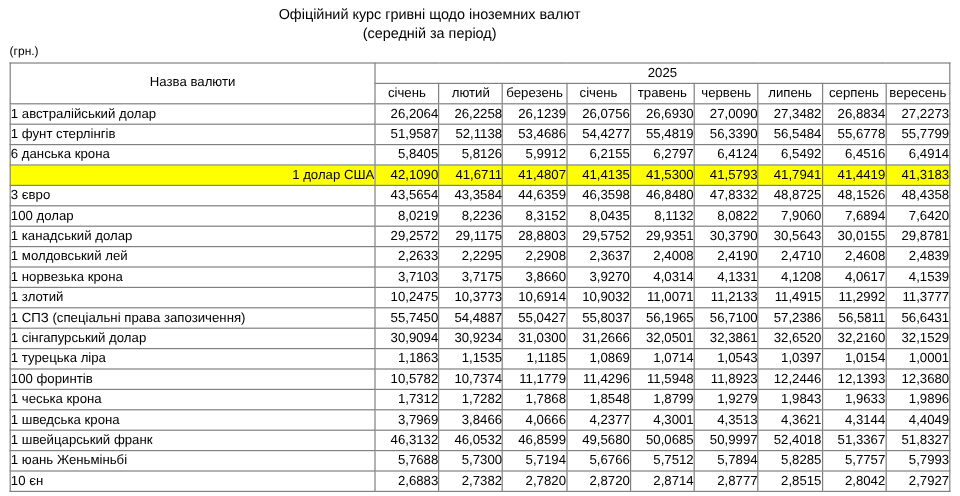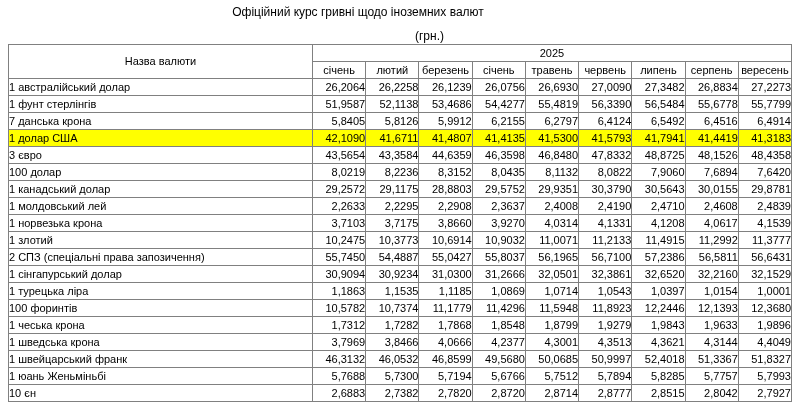--- a/index.html
+++ b/index.html
@@ -31,25 +31,25 @@
     font-size: 12px;
     line-height: 16px;
     white-space: nowrap;
   }
   .title-line2 {
     font-size: 12px;
     line-height: 16px;
     white-space: nowrap;
   }
   .units {
-    text-align: right;
-    font-size: 12px;
+    text-align: left;
+    font-size: 10px;
     padding-right: 268px;
     line-height: 14px;
-    margin-top: 9px;
+    margin-top: 1px;
   }
   table.fx {
     border-collapse: collapse;
     width: 784px;
     table-layout: fixed;
     margin-top: 1px;
   }
   table.fx th, table.fx td {
     border: 1px solid #808080;
     font-weight: normal;
@@ -82,36 +82,38 @@
     white-space: nowrap;
     overflow: hidden;
     margin-top: 8px;
   }
   th.col-name {
     text-align: center;
     vertical-align: middle;
   }
   tr.highlight td {
     background: #ffff00;
+    text-align: right;
   }
   .hdr-row1 th {
     height: 17px;
   }
   .hdr-row2 th {
     height: 20px;
     margin-left: 13px;
   }
 </style>
 </head>
 <body>
 
 <div class="page">
 
   <div class="title-block">
     <div class="title-line1">Офіційний курс гривні щодо іноземних валют</div>
+    <div class="title-line2">(середній за період)</div>
   </div>
 
   <div class="units">(грн.)</div>
 
   <table class="fx">
     <thead>
       <tr class="hdr-row1">
         <th class="col-name" rowspan="2">Назва валюти</th>
         <th class="year" colspan="9">2025</th>
       </tr>
@@ -146,21 +148,21 @@
           <td class="num">52,1138</td>
           <td class="num">53,4686</td>
           <td class="num">54,4277</td>
           <td class="num">55,4819</td>
           <td class="num">56,3390</td>
           <td class="num">56,5484</td>
           <td class="num">55,6778</td>
           <td class="num">55,7799</td>
         </tr>
         <tr>
-          <td class="name">7 данська крона</td>
+          <td class="name">6 данська крона</td>
           <td class="num">5,8405</td>
           <td class="num">5,8126</td>
           <td class="num">5,9912</td>
           <td class="num">6,2155</td>
           <td class="num">6,2797</td>
           <td class="num">6,4124</td>
           <td class="num">6,5492</td>
           <td class="num">6,4516</td>
           <td class="num">6,4914</td>
         </tr>
@@ -242,21 +244,21 @@
           <td class="num">10,3773</td>
           <td class="num">10,6914</td>
           <td class="num">10,9032</td>
           <td class="num">11,0071</td>
           <td class="num">11,2133</td>
           <td class="num">11,4915</td>
           <td class="num">11,2992</td>
           <td class="num">11,3777</td>
         </tr>
         <tr>
-          <td class="name">2 СПЗ (спеціальні права запозичення)</td>
+          <td class="name">1 СПЗ (спеціальні права запозичення)</td>
           <td class="num">55,7450</td>
           <td class="num">54,4887</td>
           <td class="num">55,0427</td>
           <td class="num">55,8037</td>
           <td class="num">56,1965</td>
           <td class="num">56,7100</td>
           <td class="num">57,2386</td>
           <td class="num">56,5811</td>
           <td class="num">56,6431</td>
         </tr>

